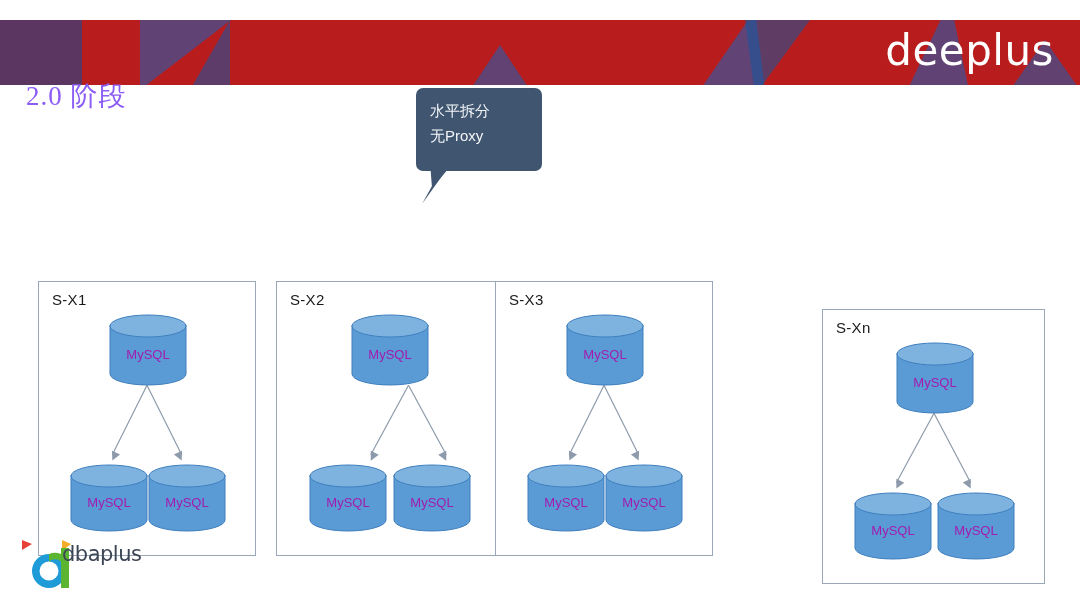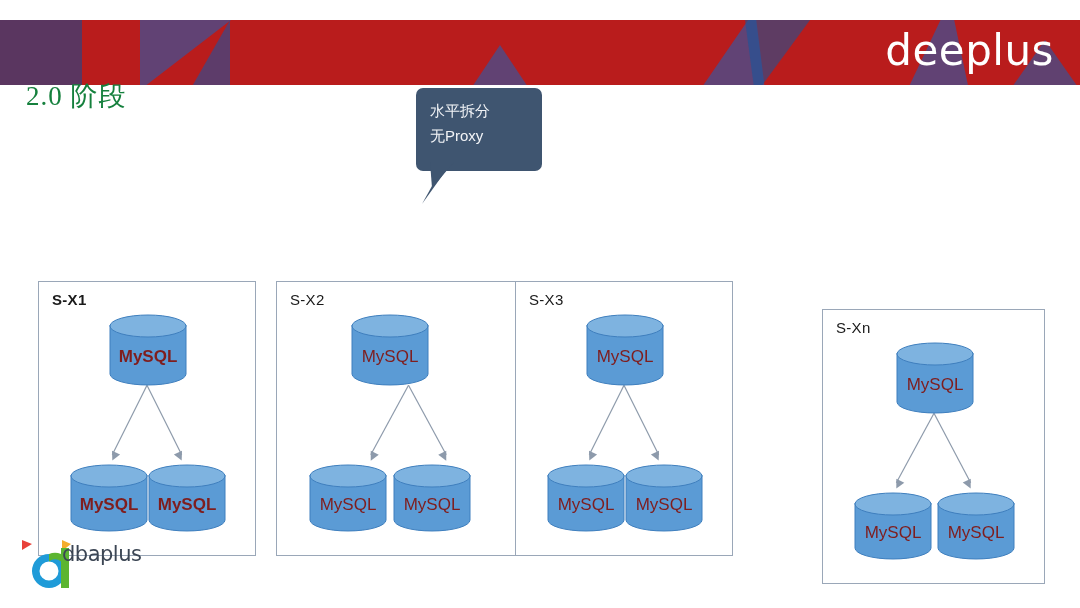--- a/index.html
+++ b/index.html
@@ -91,21 +91,21 @@
     height: 46px;
     width: 190px;
   }
 
   
   #page-title {
     position: absolute;
     left: 26px;
     top: 78px;
     font-size: 27px;
-    color: #15803d;
+    color: #8b5cf6;
     letter-spacing: 1px;
     font-family: "Liberation Serif", "DejaVu Serif", serif;
     white-space: nowrap;
   }
 
   
   #callout {
     position: absolute;
     left: 416px;
     top: 88px;
@@ -156,22 +156,22 @@
 
   
   .cyl {
     position: absolute;
   }
   .cyl .cyl-label {
     position: absolute;
     left: 0;
     width: 100%;
     text-align: center;
-    color: #7f1d1d;
-    font-size: 17px;
+    color: #a21caf;
+    font-size: 13px;
     font-family: "Liberation Sans", "DejaVu Sans", sans-serif;
     pointer-events: none;
   }
 
   
   .arrows {
     position: absolute;
     left: 0; top: 0;
     width: 100%;
     height: 100%;
@@ -222,21 +222,21 @@
     <path d="M 32 0 L 2 42 L 22 6 Z" fill="#3f5570"></path>
     <path d="M 10 0 L 34 0 L 12 26 Z" fill="#3f5570"></path>
   </svg>
   <div class="bubble-text">
     <div>水平拆分</div>
     <div>无Proxy</div>
   </div>
 </div>
 
 <div id="diagram-root">
-    <div class="group-box" style="left: 38px; top: 281px; width: 218px; height: 275px; border-color: rgb(154, 167, 184); font-weight: bold;">
+    <div class="group-box" style="left: 38px; top: 281px; width: 218px; height: 275px; border-color: rgb(154, 167, 184);">
       <div class="group-label">S-X1</div>
       <svg class="arrows" viewBox="0 0 218 275">
         <line x1="109" y1="104" x2="74" y2="174" stroke="#8d9aab" stroke-width="1.2"></line>
         <path d="M 74 180 L 73.67731132384775 169.94286959325458 L 81.85209111970498 173.70757081503095 Z" fill="#8d9aab"></path>
         <line x1="109" y1="104" x2="144" y2="174" stroke="#8d9aab" stroke-width="1.2"></line>
         <path d="M 144 180 L 136.14790888029503 173.70757081503095 L 144.32268867615224 169.94286959325458 Z" fill="#8d9aab"></path>
       </svg>
       <div class="cyl" style="left: 70px; top: 32px; width: 78px; height: 72px;"><svg width="78" height="72" viewBox="0 0 78 72">
           <path d="M 1 11 L 1 60 A 38 11 0 0 0 77 60 L 77 11 Z" fill="#5b9bd5" stroke="#3f7fbe" stroke-width="1"></path>
           <ellipse cx="39" cy="12" rx="38" ry="11" fill="#7eb3e0" stroke="#3f7fbe" stroke-width="1"></ellipse>
@@ -264,21 +264,21 @@
         </svg><div class="cyl-label" style="top: 33px;">MySQL</div></div>
       <div class="cyl" style="left: 32px; top: 182px; width: 78px; height: 68px;"><svg width="78" height="68" viewBox="0 0 78 68">
           <path d="M 1 11 L 1 56 A 38 11 0 0 0 77 56 L 77 11 Z" fill="#5b9bd5" stroke="#3f7fbe" stroke-width="1"></path>
           <ellipse cx="39" cy="12" rx="38" ry="11" fill="#7eb3e0" stroke="#3f7fbe" stroke-width="1"></ellipse>
         </svg><div class="cyl-label" style="top: 31px;">MySQL</div></div>
       <div class="cyl" style="left: 116px; top: 182px; width: 78px; height: 68px;"><svg width="78" height="68" viewBox="0 0 78 68">
           <path d="M 1 11 L 1 56 A 38 11 0 0 0 77 56 L 77 11 Z" fill="#5b9bd5" stroke="#3f7fbe" stroke-width="1"></path>
           <ellipse cx="39" cy="12" rx="38" ry="11" fill="#7eb3e0" stroke="#3f7fbe" stroke-width="1"></ellipse>
         </svg><div class="cyl-label" style="top: 31px;">MySQL</div></div>
     </div>
-    <div class="group-box" style="left: 515px; top: 281px; width: 218px; height: 275px; border-color: rgb(154, 167, 184);">
+    <div class="group-box" style="left: 495px; top: 281px; width: 218px; height: 275px; border-color: rgb(154, 167, 184);">
       <div class="group-label">S-X3</div>
       <svg class="arrows" viewBox="0 0 218 275">
         <line x1="109" y1="104" x2="74" y2="174" stroke="#8d9aab" stroke-width="1.2"></line>
         <path d="M 74 180 L 73.67731132384775 169.94286959325458 L 81.85209111970498 173.70757081503095 Z" fill="#8d9aab"></path>
         <line x1="109" y1="104" x2="144" y2="174" stroke="#8d9aab" stroke-width="1.2"></line>
         <path d="M 144 180 L 136.14790888029503 173.70757081503095 L 144.32268867615224 169.94286959325458 Z" fill="#8d9aab"></path>
       </svg>
       <div class="cyl" style="left: 70px; top: 32px; width: 78px; height: 72px;"><svg width="78" height="72" viewBox="0 0 78 72">
           <path d="M 1 11 L 1 60 A 38 11 0 0 0 77 60 L 77 11 Z" fill="#5b9bd5" stroke="#3f7fbe" stroke-width="1"></path>
           <ellipse cx="39" cy="12" rx="38" ry="11" fill="#7eb3e0" stroke="#3f7fbe" stroke-width="1"></ellipse>

